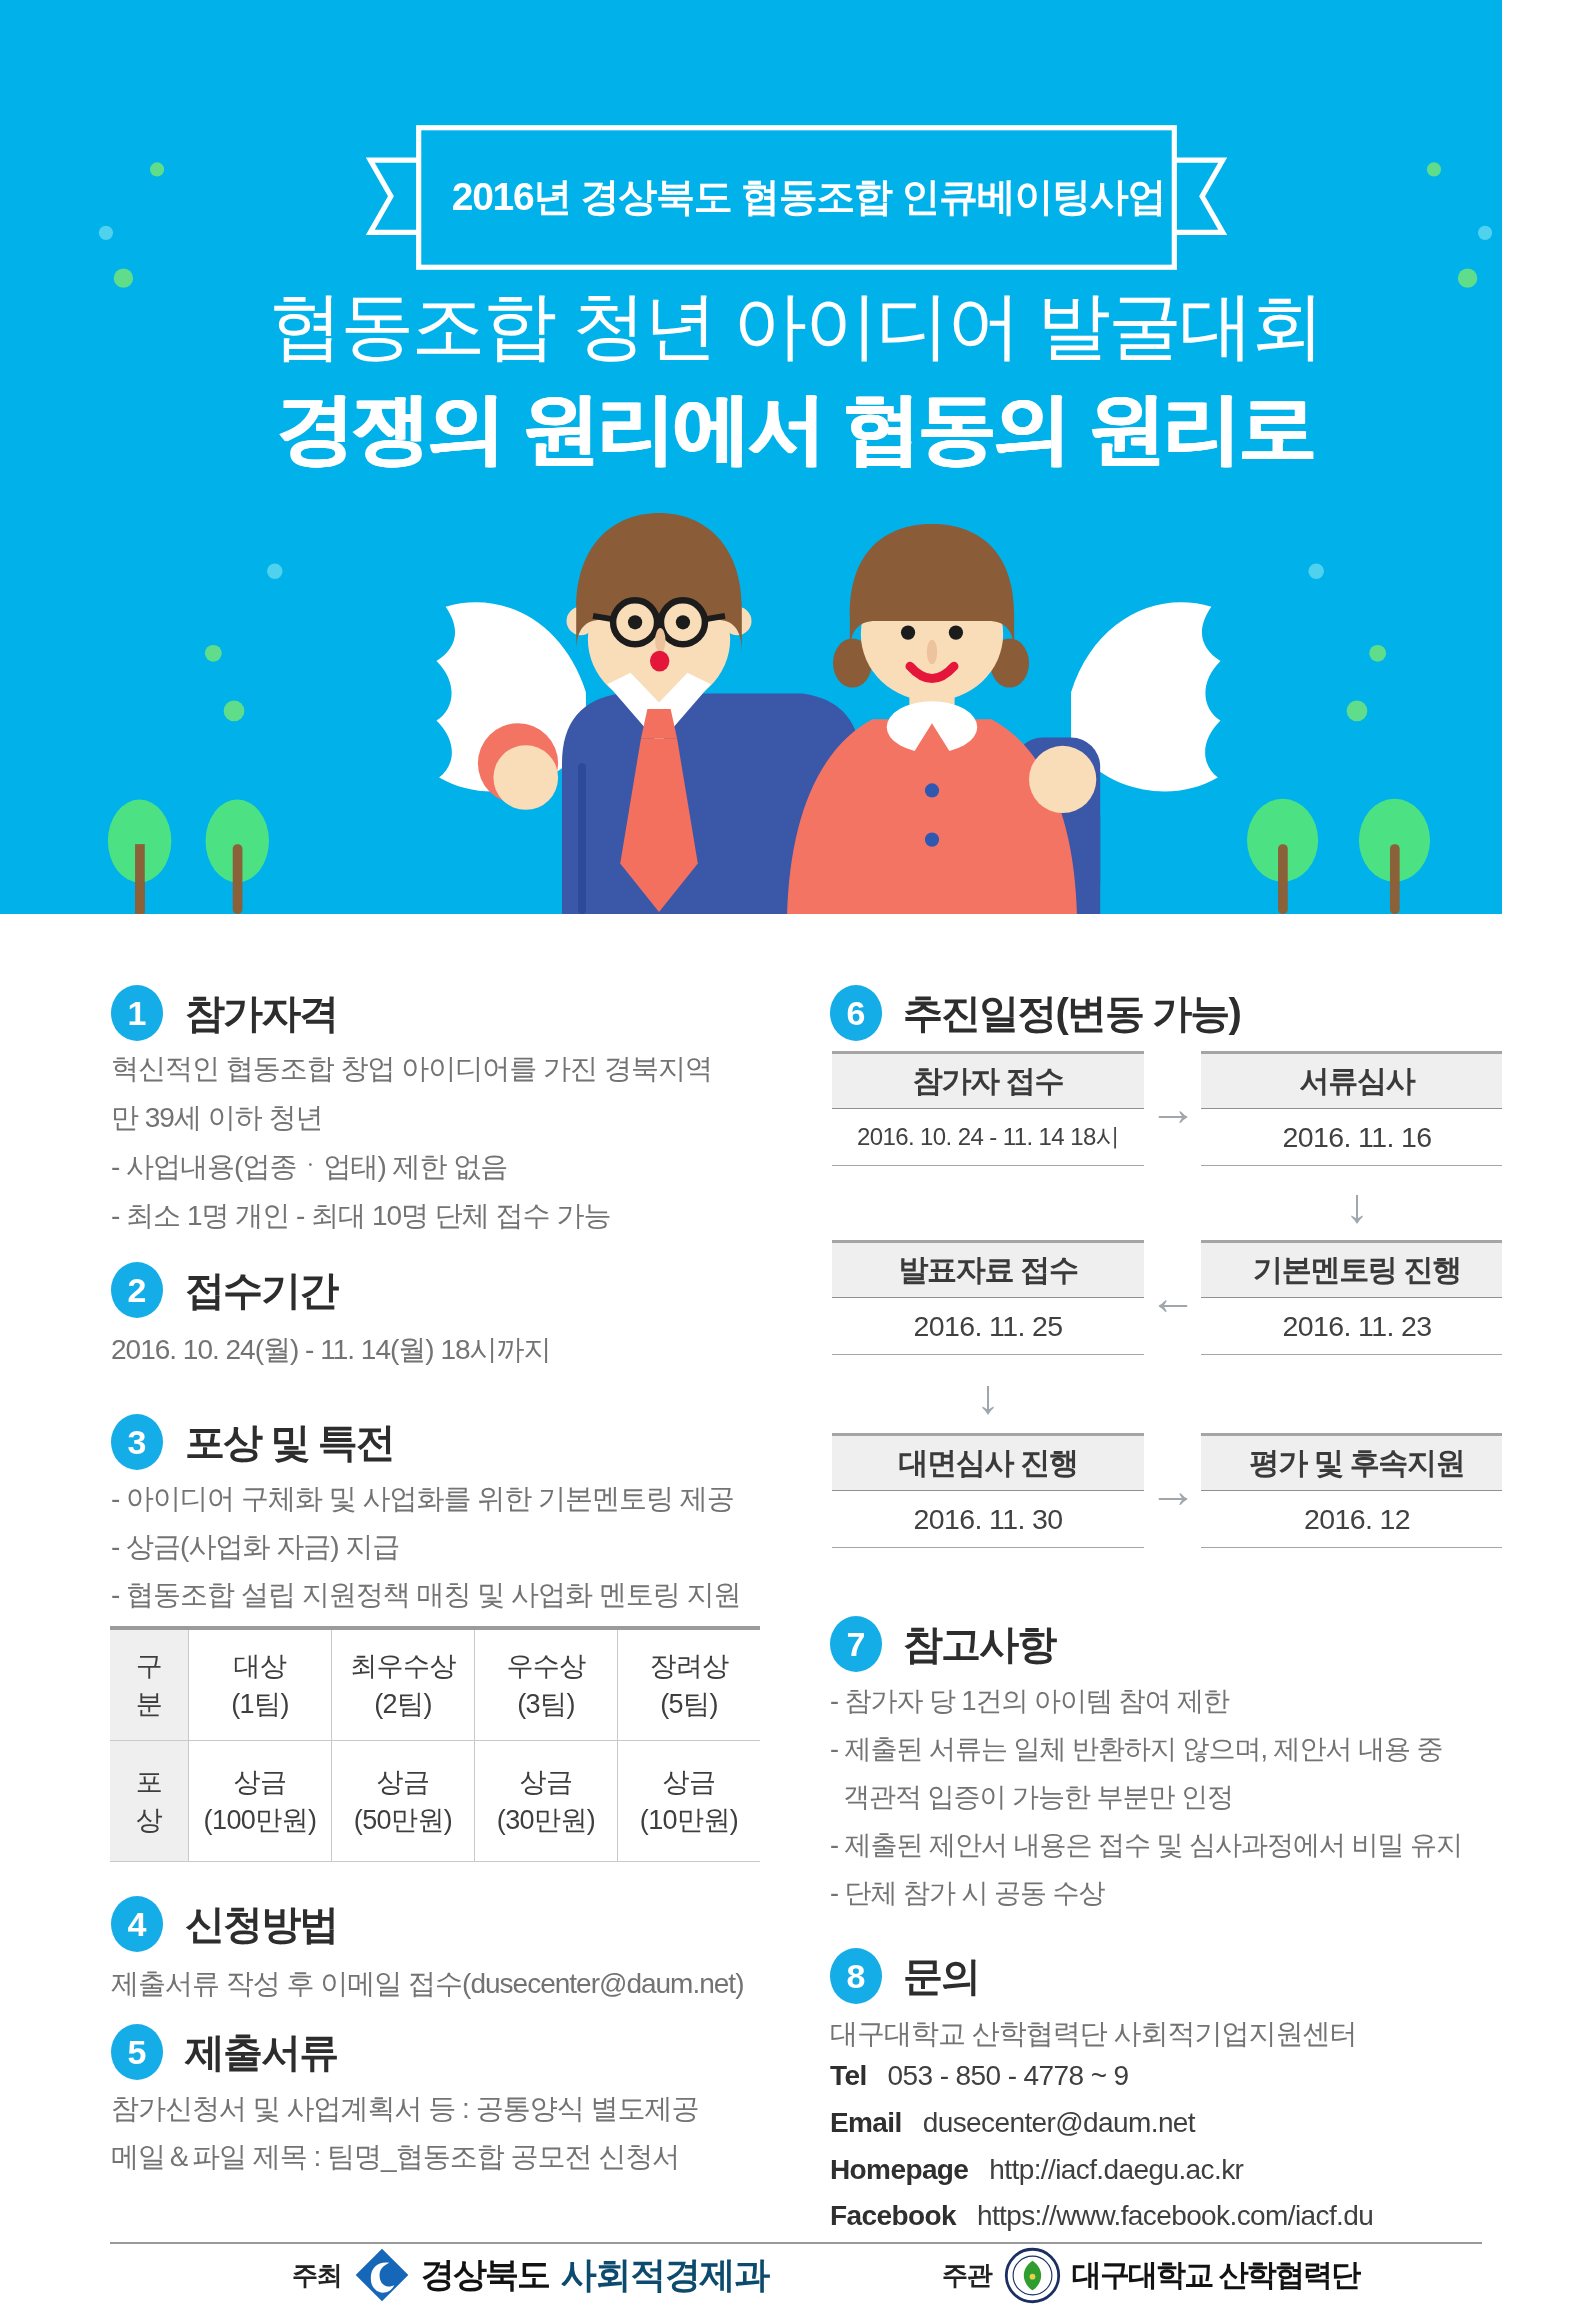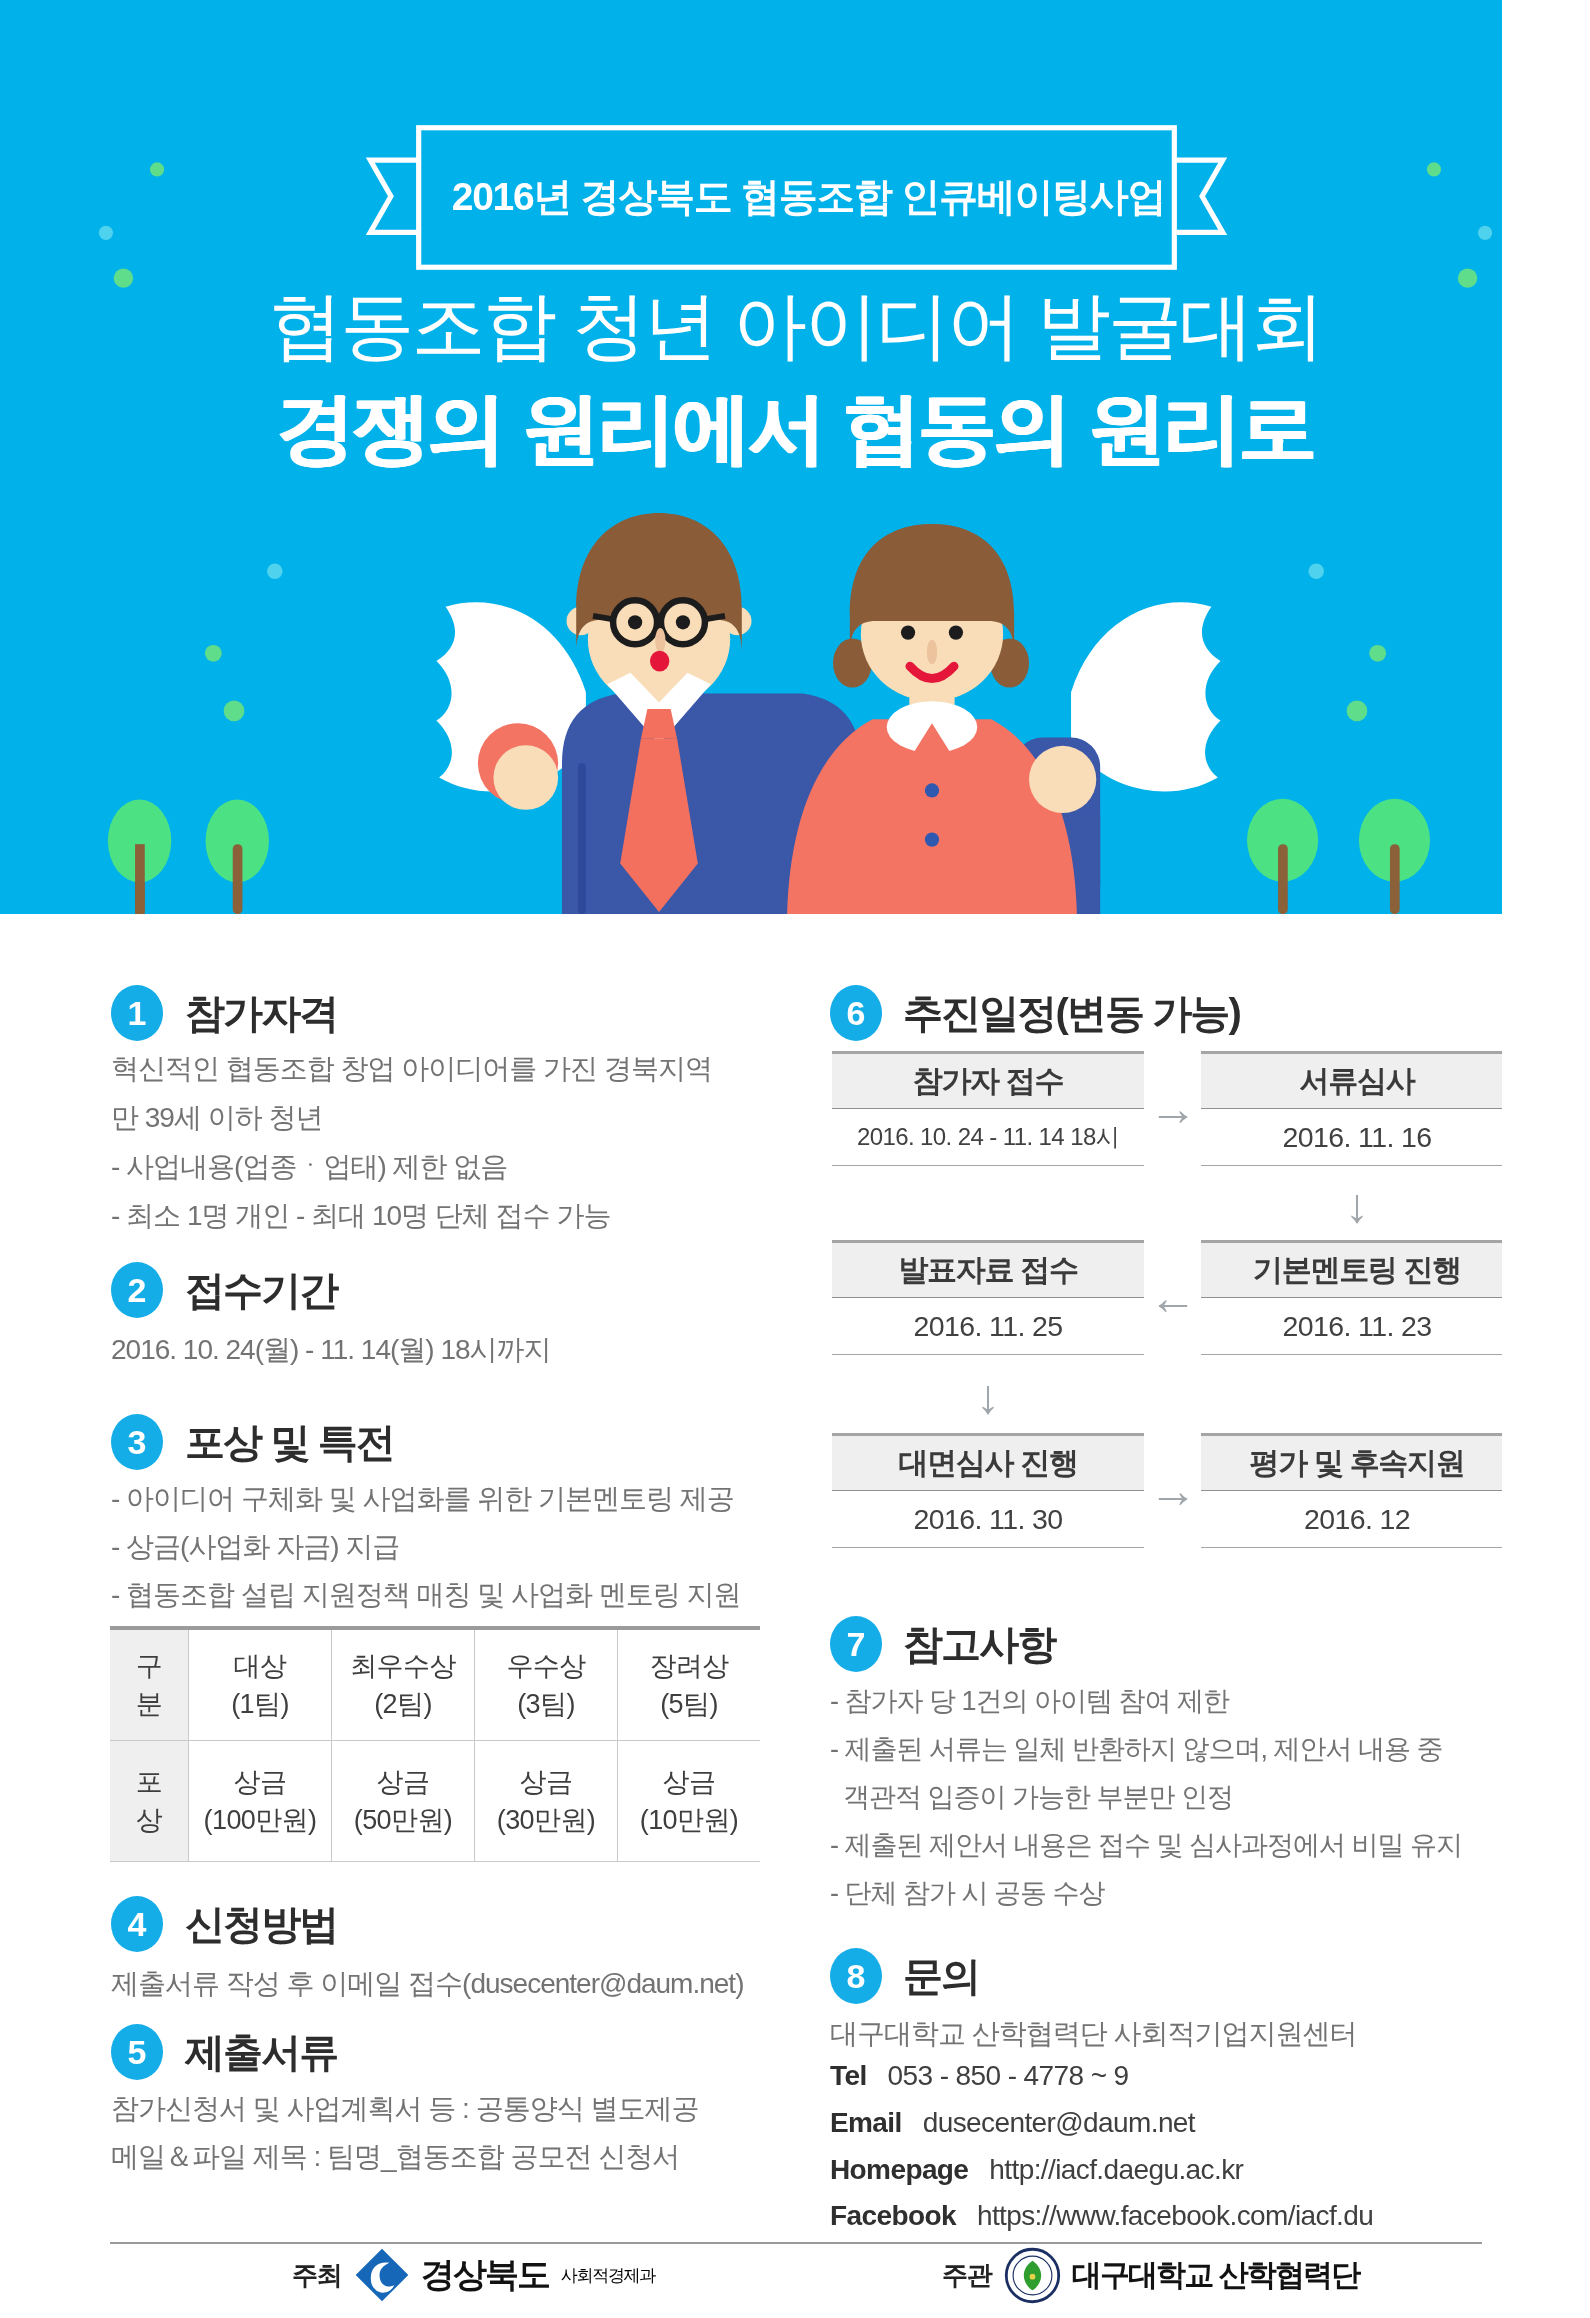--- a/index.html
+++ b/index.html
@@ -56,21 +56,21 @@
   .contact-row{position:absolute;display:flex;align-items:baseline;gap:21px;
     font-size:28px;color:#3f3f3f;letter-spacing:-0.6px;white-space:nowrap;}
   .contact-row .clabel{font-weight:700;color:#2f2f2f;}
   
   .footer-rule{position:absolute;left:110px;top:2242px;width:1372px;height:1.9px;background:#9a9a9a;}
   .footer-group{position:absolute;top:2244px;height:62px;display:flex;align-items:center;}
   .fg-host{left:292px;}
   .fg-org{left:942px;}
   .footer-role{font-size:26px;font-weight:700;color:#222222;letter-spacing:-1.3px;margin-right:13px;}
   .footer-name{font-size:34px;font-weight:800;color:#121212;letter-spacing:-1.9px;margin-left:10.4px;}
-  .footer-dept{font-size:17px;font-weight:400;color:#000000;letter-spacing:-1.3px;margin-left:11.6px;}
+  .footer-dept{font-size:36px;font-weight:700;color:#0c4a6e;letter-spacing:-1.3px;margin-left:11.6px;}
   .footer-org-name{font-size:30px;font-weight:800;color:#121212;letter-spacing:-1.9px;margin-left:10.4px;}
 </style>
 </head>
 <body>
 
 <div id="poster">
 
   <div class="sky"></div>
 
   <svg class="illu" viewBox="0 0 2458 1413">

